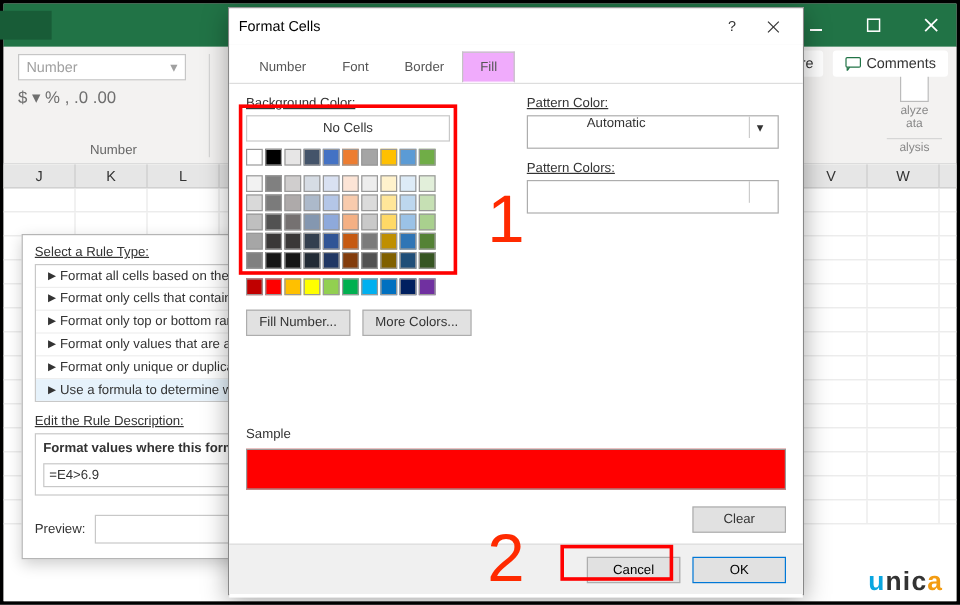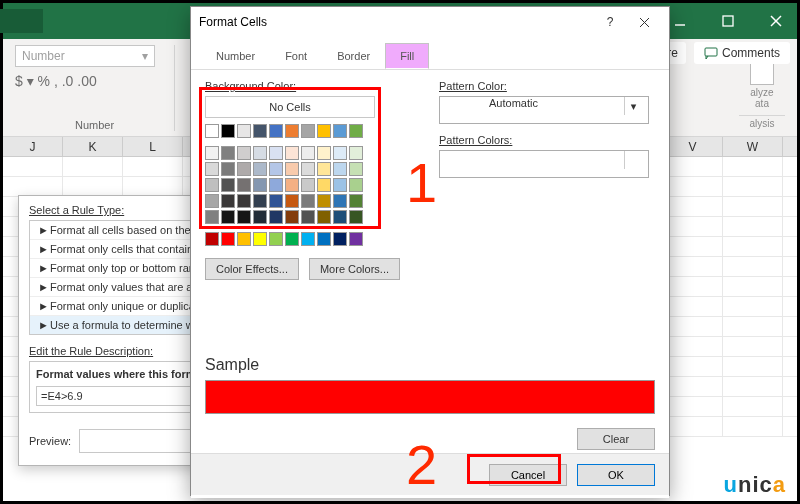--- a/index.html
+++ b/index.html
@@ -75,21 +75,21 @@
 .sw-21{background:#fce4d6;} .sw-22{background:#f8cbad;} .sw-23{background:#f4b084;} .sw-24{background:#c65911;} .sw-25{background:#833c0c;}
 .sw-26{background:#ededed;} .sw-27{background:#dbdbdb;} .sw-28{background:#c9c9c9;} .sw-29{background:#7b7b7b;} .sw-30{background:#525252;}
 .sw-31{background:#fff2cc;} .sw-32{background:#ffe699;} .sw-33{background:#ffd966;} .sw-34{background:#bf8f00;} .sw-35{background:#806000;}
 .sw-36{background:#ddebf7;} .sw-37{background:#bdd7ee;} .sw-38{background:#9bc2e6;} .sw-39{background:#2f75b5;} .sw-40{background:#1f4e78;}
 .sw-41{background:#e2efda;} .sw-42{background:#c6e0b4;} .sw-43{background:#a9d08e;} .sw-44{background:#548235;} .sw-45{background:#375623;}
 .sw-s1{background:#c00000;} .sw-s2{background:#ff0000;} .sw-s3{background:#ffc000;} .sw-s4{background:#ffff00;} .sw-s5{background:#92d050;} .sw-s6{background:#00b050;} .sw-s7{background:#00b0f0;} .sw-s8{background:#0070c0;} .sw-s9{background:#002060;} .sw-s10{background:#7030a0;}
 .btn-small { border:1px solid #adadad; background:#e1e1e1; padding:4px 10px; font-size:11px; display:inline-block; text-align:center;}
 .select-box { border:1px solid #adadad; background:#fff; height:28px; display:flex; align-items:flex-start; padding:0 6px; font-size:11px;}
 .select-box .chev { margin-left:auto; width:18px; height:18px; border-left:1px solid #ccc; display:flex; align-items:center; justify-content:center;}
 .select-box.empty { color:transparent;}
-.sample-label { clear:both; padding-top:76px; font-size:16px;}
+.sample-label { clear:both; padding-top:76px; font-size:11px;}
 .sample-box { height:34px; background:#ff0000; border:1px solid #999; margin-top:6px;}
 .clear-row { text-align:right; margin-top:14px;}
 .fc-footer { position:absolute; bottom:0; left:0; right:0; height:42px; background:#f0f0f0; border-top:1px solid #ddd; display:flex; align-items:center; justify-content:flex-end; gap:10px; padding:0 14px;}
 .fc-footer .btn-small { width:78px; background:#e1e1e1;}
 .fc-footer .btn-small.ok { border:1px solid #0078d7; background:#e1e1e1;}
 
 
 .anno { position:absolute; border:3px solid #ff0000; z-index:200; pointer-events:none;}
 .anno-num { position:absolute; color:#ff2a00; font-size:56px; font-weight:500; z-index:201; font-family:Arial, sans-serif;}
 
@@ -513,21 +513,21 @@
             <span class="sw-s4"></span>
             <span class="sw-s5"></span>
             <span class="sw-s6"></span>
             <span class="sw-s7"></span>
             <span class="sw-s8"></span>
             <span class="sw-s9"></span>
             <span class="sw-s10"></span>
           </div>
       </div>
       <div style="margin-top:12px; display:flex; gap:10px;">
-        <span class="btn-small">Color Effects...</span>
+        <span class="btn-small">Fill Number...</span>
         <span class="btn-small">More Colors...</span>
       </div>
     </div>
     <div class="fc-right">
       <div class="field-label">Pattern Color:</div>
       <div class="select-box">
         <span style="margin:0 auto;">Automatic</span>
         <span class="chev">▾</span>
       </div>
       <div style="height:10px;"></div>

